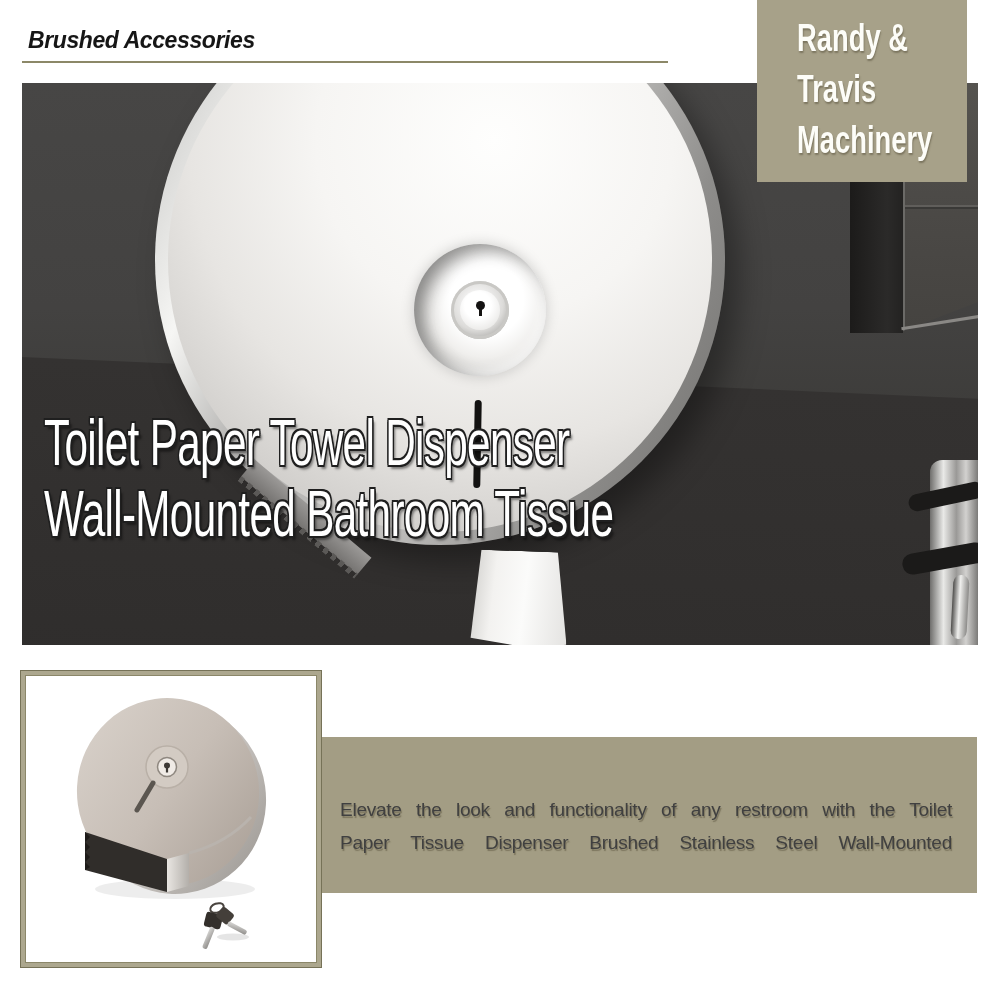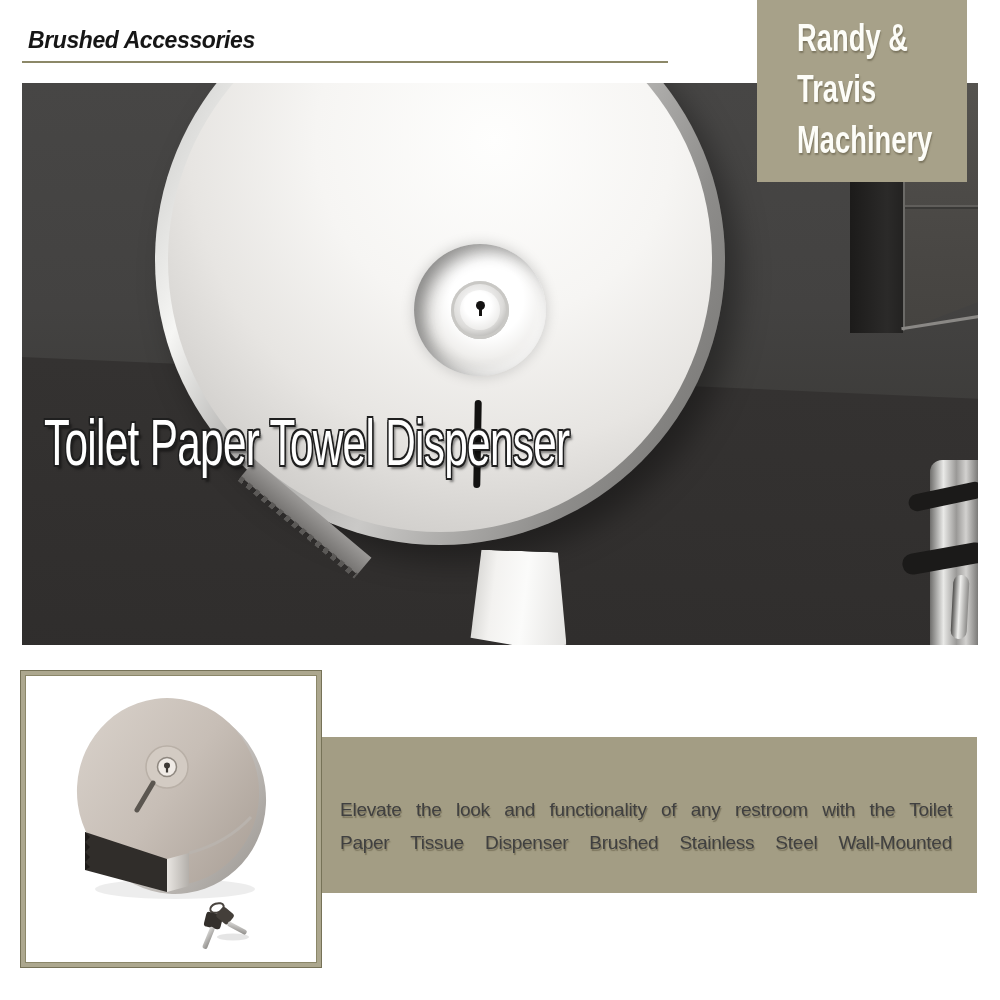--- a/index.html
+++ b/index.html
@@ -128,20 +128,23 @@
       </div>
     </div>
 
     <div class="slot"></div>
     <div class="paper"></div>
 
     <div class="headline">
       <div class="headline-line">
         <span class="condense">Toilet Paper Towel Dispenser</span>
       </div>
+      <div class="headline-line">
+        <span class="condense">Wall-Mounted Bathroom Tissue</span>
+      </div>
     </div>
   </div>
 
   <div class="brand-box">
     <div class="brand-line">
       <span class="brand-condense">Randy &amp;</span>
     </div>
     <div class="brand-line">
       <span class="brand-condense">Travis</span>
     </div>

